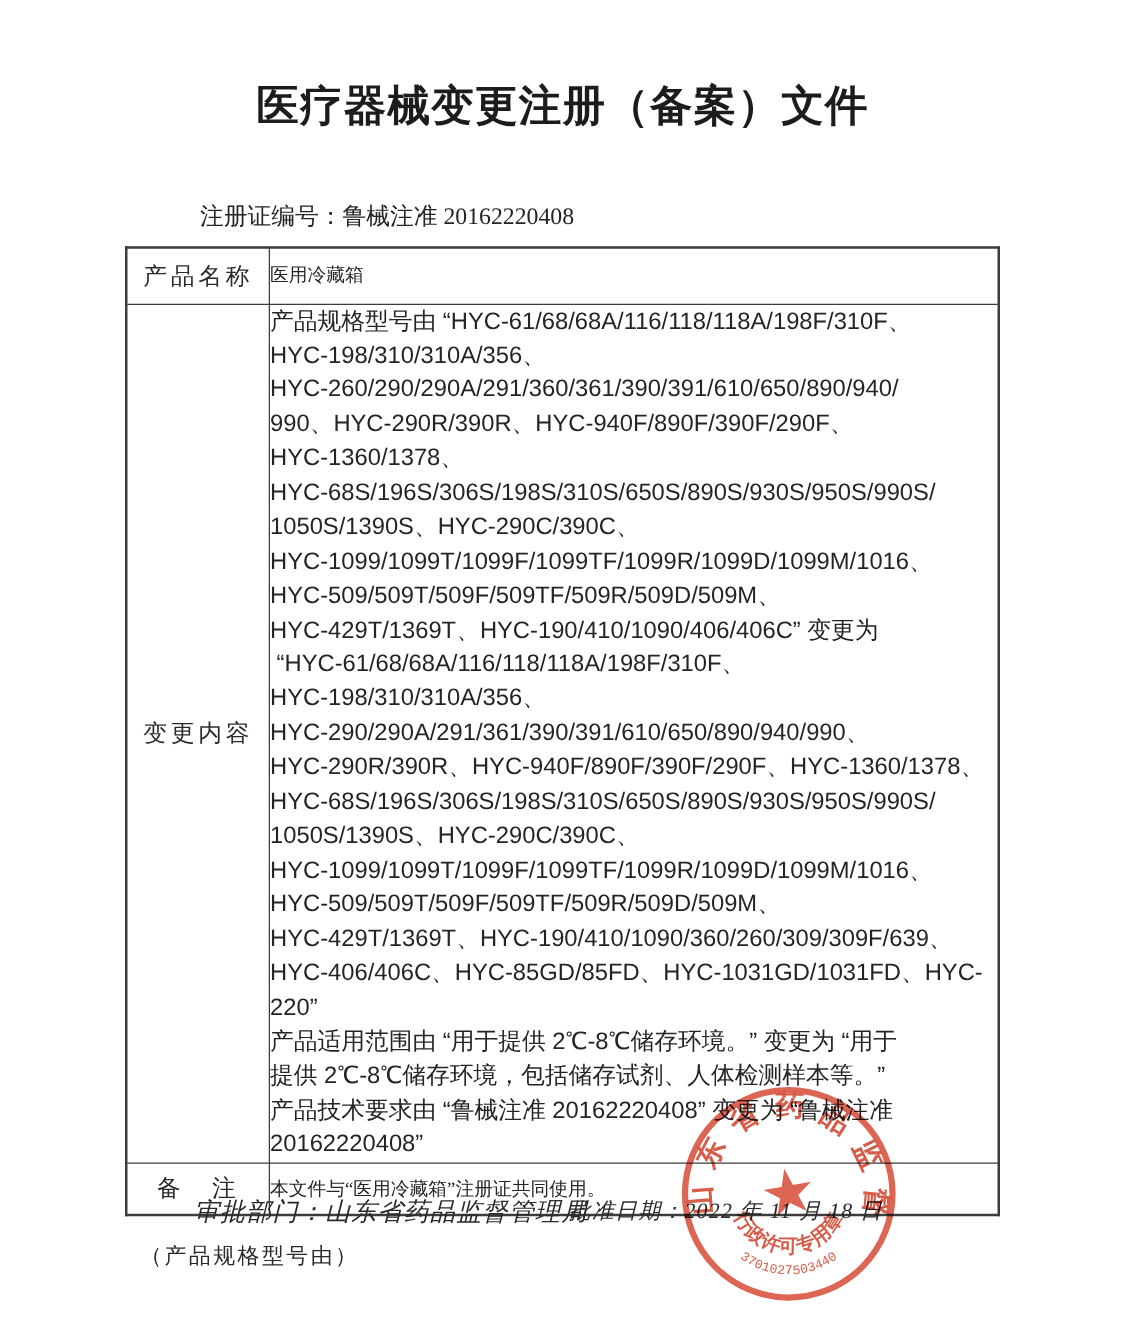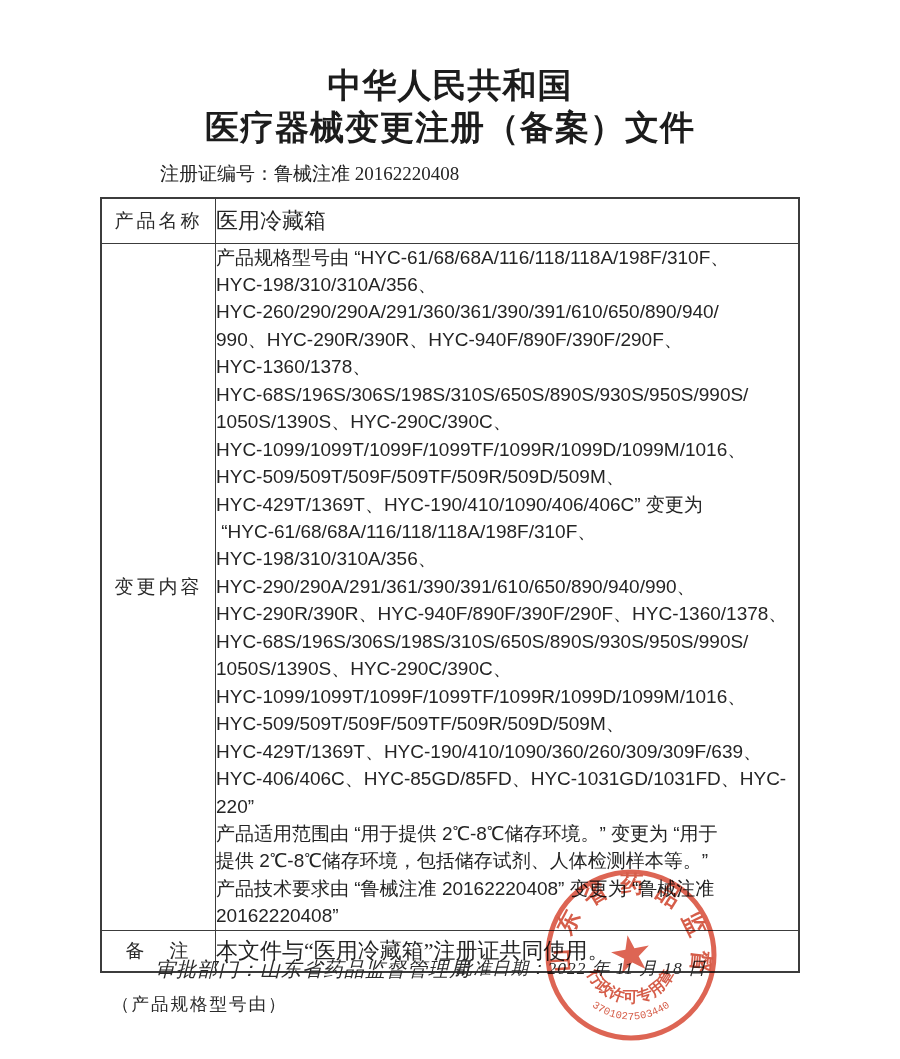--- a/index.html
+++ b/index.html
@@ -42,21 +42,21 @@
   .label-cell{
     width:113px;
     text-align:center;
     font-size:19px;
     letter-spacing:3px;
     color:#2a2a2a;
     white-space:nowrap;
   }
   .value-cell{
     padding:4px 8px 4px 8px;
-    font-size:22px;
+    font-size:15px;
     color:#242424;
   }
   .change-cell{
     vertical-align:top;
     padding:5px 6px 4px 7px;
     font-family:Liberation Sans, sans-serif;
     font-size:19px;
     line-height:27.45px;
     white-space:pre-wrap;
     color:#242424;
@@ -83,21 +83,20 @@
   }
   .seal text{font-family:"Liberation Serif","DejaVu Serif",serif;}
   .seal .num{font-family:"Liberation Mono","DejaVu Sans Mono",monospace;}
 </style>
 </head>
 <body>
 
 <div class="page">
 
   <div class="title">
-    <div>中华人民共和国</div>
     <div>医疗器械变更注册（备案）文件</div>
   </div>
 
   <div class="regno">注册证编号：鲁械注准 20162220408</div>
 
   <table class="doc-table">
     <tbody>
         <tr class="row-product">
       <td class="label-cell">产品名称</td>
       <td class="value-cell">医用冷藏箱</td>

